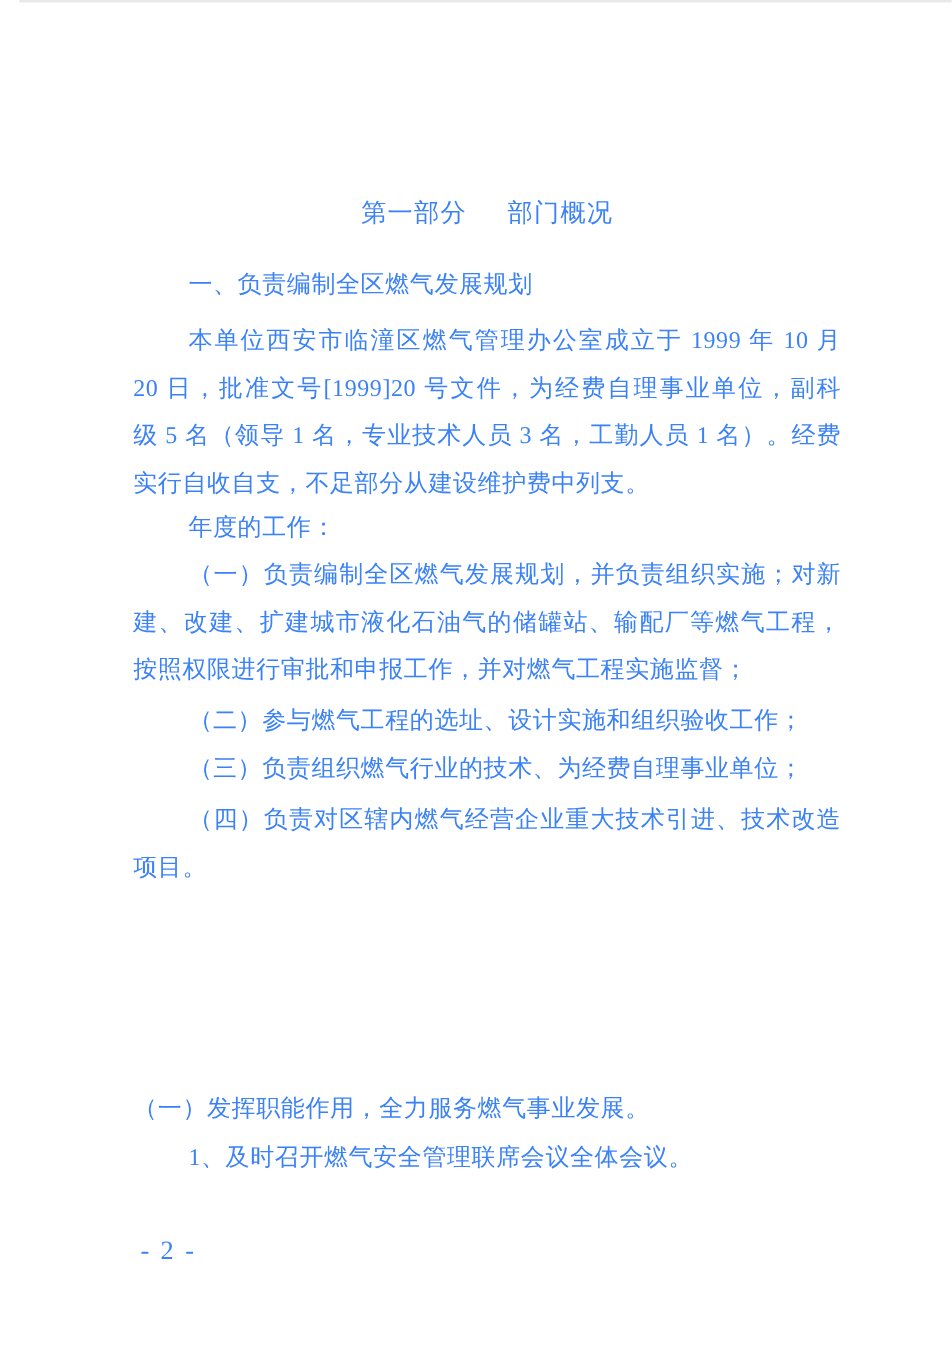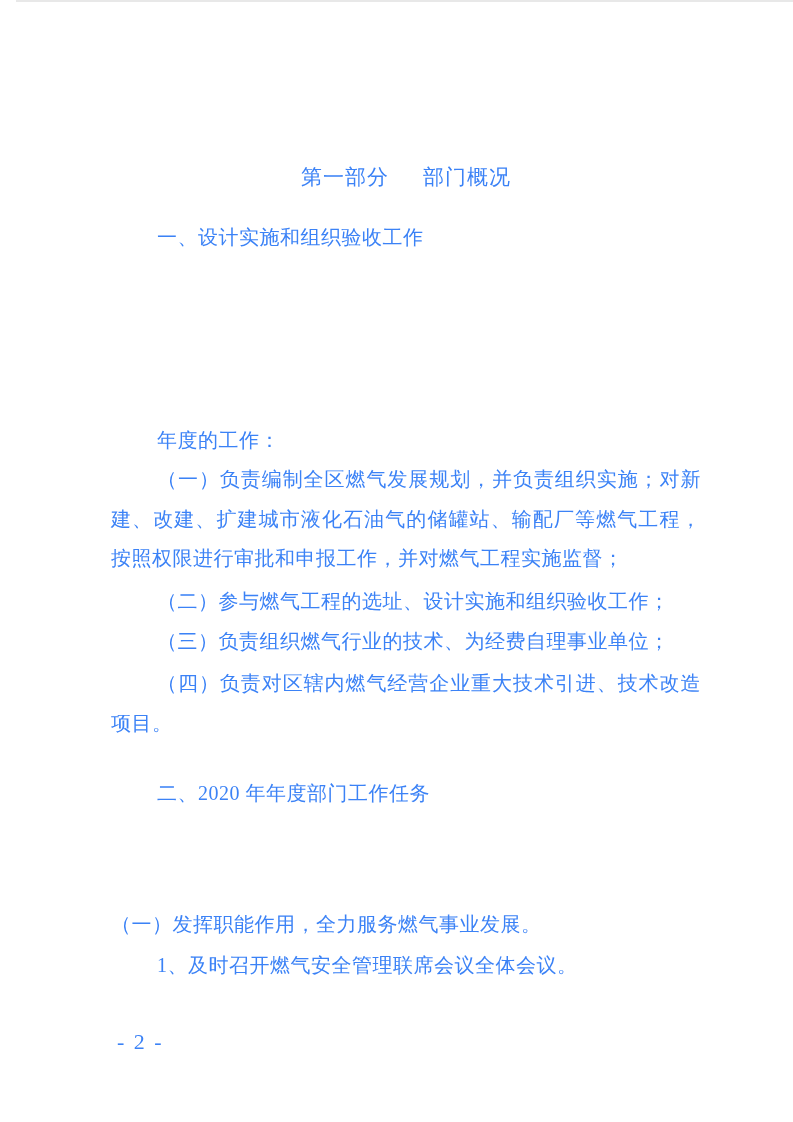--- a/index.html
+++ b/index.html
@@ -43,41 +43,46 @@
 </head>
 <body>
 
 <div class="page">
   <div class="content">
 
     <div class="block title-block" style="top:162px">
       <span>第一部分</span><span class="tgap"></span><span>部门概况</span>
     </div>
 
-    <div class="block ind" style="top:218px">一、设计实施和组织验收工作</div>
+    <div class="block ind" style="top:218px">一、负责编制全区燃气发展规划</div>
 
+    <div class="block" style="top:265px">
+      <span class="line ind fill">本单位西安市临潼区燃气管理办公室成立于 1999 年 10 月</span>
+      <span class="line fill">20 日，批准文号[1999]20 号文件，为经费自理事业单位，副科</span>
+      <span class="line fill">级 5 名（领导 1 名，专业技术人员 3 名，工勤人员 1 名）。经费</span>
+      <span class="line">实行自收自支，不足部分从建设维护费中列支。</span>
+    </div>
 
     <div class="block ind" style="top:421px">年度的工作：</div>
 
     <div class="block" style="top:460px">
       <span class="line ind fill">（一）负责编制全区燃气发展规划，并负责组织实施；对新</span>
       <span class="line fill">建、改建、扩建城市液化石油气的储罐站、输配厂等燃气工程，</span>
       <span class="line">按照权限进行审批和申报工作，并对燃气工程实施监督；</span>
     </div>
 
     <div class="block ind" style="top:582px">（二）参与燃气工程的选址、设计实施和组织验收工作；</div>
 
     <div class="block ind" style="top:622px">（三）负责组织燃气行业的技术、为经费自理事业单位；</div>
 
     <div class="block" style="top:664px">
       <span class="line ind fill">（四）负责对区辖内燃气经营企业重大技术引进、技术改造</span>
       <span class="line">项目。</span>
     </div>
 
-    <div class="block ind" style="top:774px">二、2020 年年度部门工作任务</div>
 
 
     <div class="block" style="top:905px">（一）发挥职能作用，全力服务燃气事业发展。</div>
 
     <div class="block ind" style="top:946px">1、及时召开燃气安全管理联席会议全体会议。</div>
 
     <div class="pagenum">- 2 -</div>
 
   </div>
 </div>

